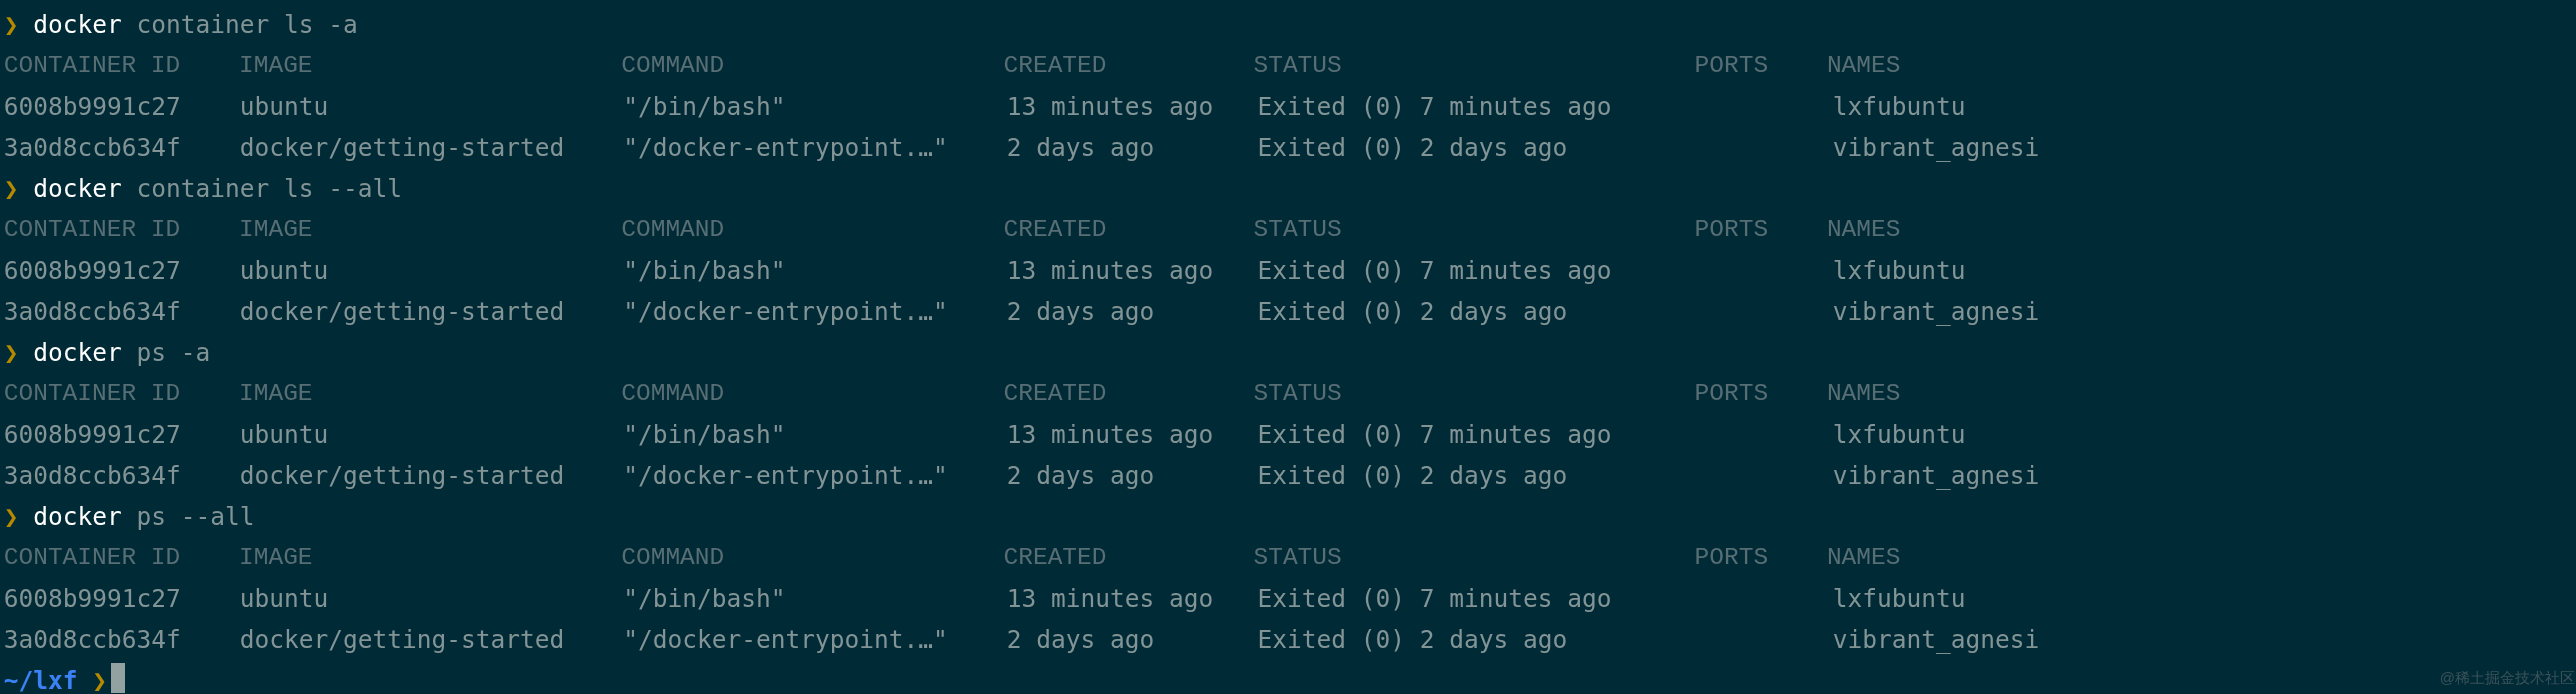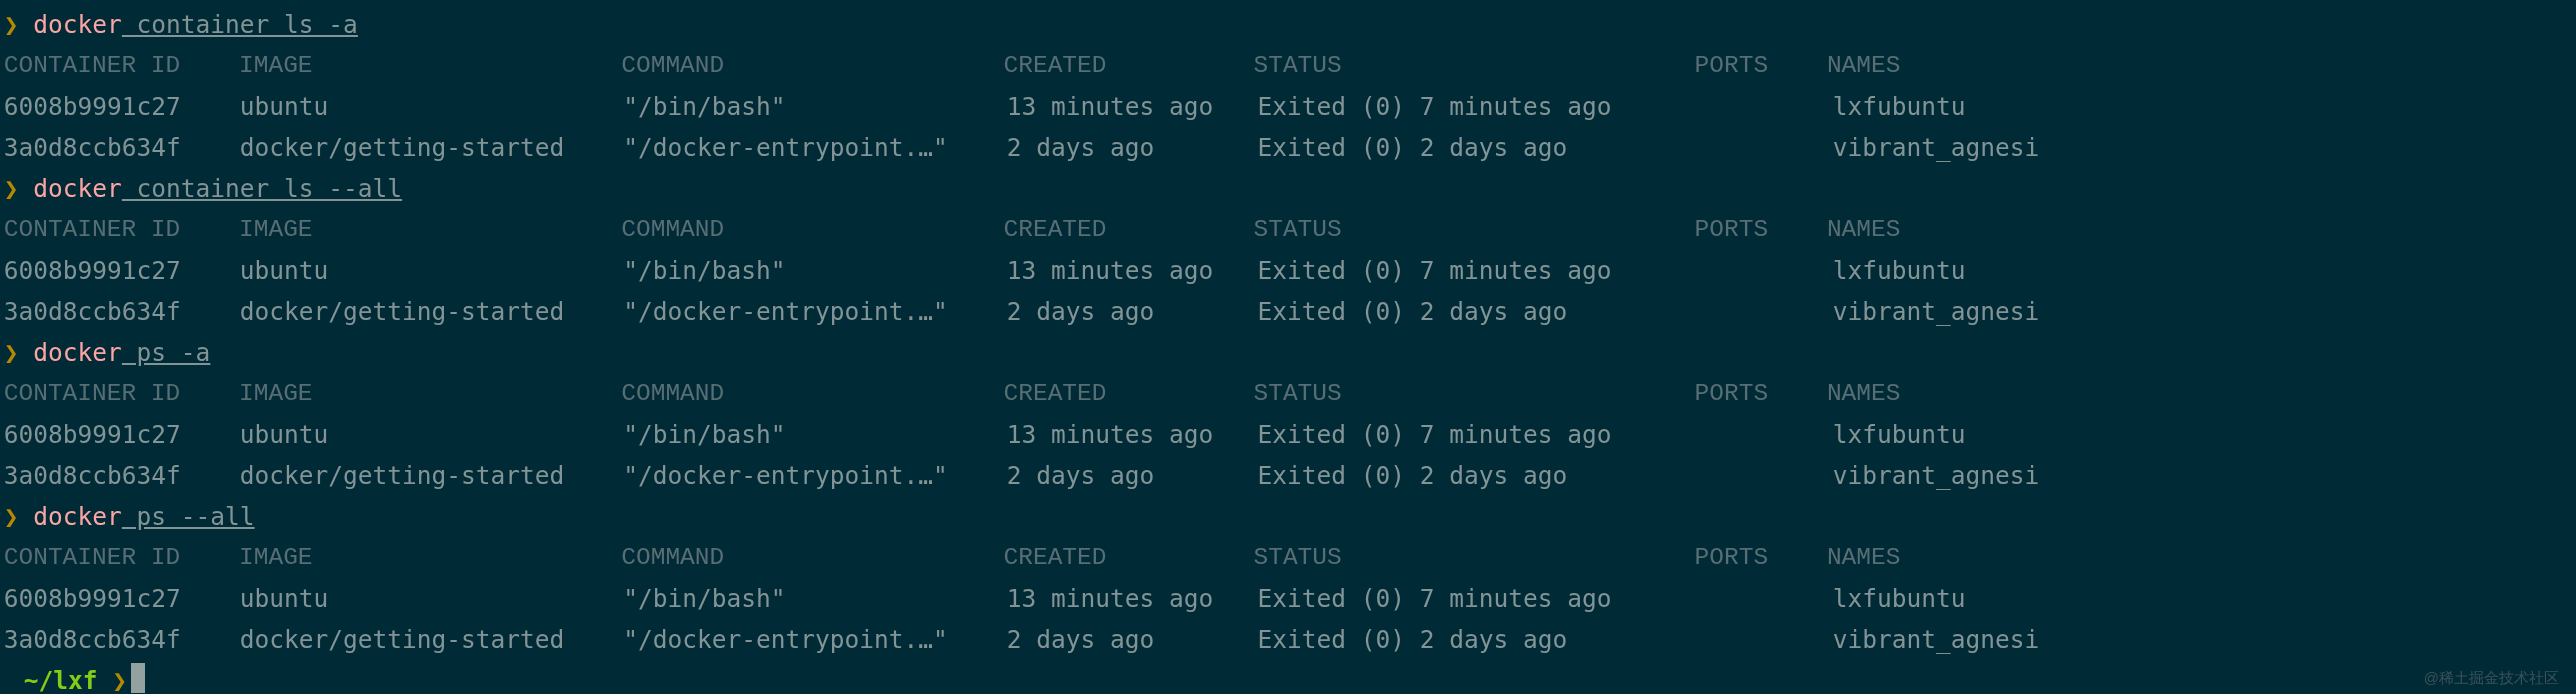--- a/index.html
+++ b/index.html
@@ -14,36 +14,36 @@
     font-family: "Menlo", "Consolas", "DejaVu Sans Mono", "Liberation Mono", monospace;
     font-size: 24.5px;
     line-height: 41px;
     color: #839496;
     padding: 3.8px 3.8px;
     white-space: pre;
     letter-spacing: 0px;
   }
   .line { display: block; white-space: pre; }
   .prompt-sym { color: #b58900; }    
-  .cmd-bin   { color: #fca5a5; }     
-  .cmd-args  { color: #839496; text-decoration: underline; }     
+  .cmd-bin   { color: #ffffff; }     
+  .cmd-args  { color: #839496; }     
   .header    { color: #586e75; font-family: Liberation Mono, monospace; }     
   .data      { color: #839496; }
-  .cwd       { color: #84cc16; font-weight: bold; margin-left: 20px; } 
+  .cwd       { color: #3b82f6; font-weight: bold; } 
   .cursor {
     display: inline-block;
     width: 14px;
     height: 30px;
     background: #93a1a1;
     vertical-align: -3.8px;
     margin-left: 3.8px;
   }
   .watermark {
     position: absolute;
-    right: 17px;
+    right: 1px;
     bottom: 5.6px;
     font-family: sans-serif;
     font-size: 15px;
     color: #3a525a;
   }
 </style>
 </head>
 <body>
 
 <div class="terminal" id="term"><div class="line "><span class="prompt-sym">❯</span> <span class="cmd-bin">docker</span><span class="cmd-args"> container ls -a</span></div><div class="line header">CONTAINER ID    IMAGE                     COMMAND                   CREATED          STATUS                        PORTS    NAMES</div><div class="line data">6008b9991c27    ubuntu                    "/bin/bash"               13 minutes ago   Exited (0) 7 minutes ago               lxfubuntu</div><div class="line data">3a0d8ccb634f    docker/getting-started    "/docker-entrypoint.…"    2 days ago       Exited (0) 2 days ago                  vibrant_agnesi</div><div class="line "><span class="prompt-sym">❯</span> <span class="cmd-bin">docker</span><span class="cmd-args"> container ls --all</span></div><div class="line header">CONTAINER ID    IMAGE                     COMMAND                   CREATED          STATUS                        PORTS    NAMES</div><div class="line data">6008b9991c27    ubuntu                    "/bin/bash"               13 minutes ago   Exited (0) 7 minutes ago               lxfubuntu</div><div class="line data">3a0d8ccb634f    docker/getting-started    "/docker-entrypoint.…"    2 days ago       Exited (0) 2 days ago                  vibrant_agnesi</div><div class="line "><span class="prompt-sym">❯</span> <span class="cmd-bin">docker</span><span class="cmd-args"> ps -a</span></div><div class="line header">CONTAINER ID    IMAGE                     COMMAND                   CREATED          STATUS                        PORTS    NAMES</div><div class="line data">6008b9991c27    ubuntu                    "/bin/bash"               13 minutes ago   Exited (0) 7 minutes ago               lxfubuntu</div><div class="line data">3a0d8ccb634f    docker/getting-started    "/docker-entrypoint.…"    2 days ago       Exited (0) 2 days ago                  vibrant_agnesi</div><div class="line "><span class="prompt-sym">❯</span> <span class="cmd-bin">docker</span><span class="cmd-args"> ps --all</span></div><div class="line header">CONTAINER ID    IMAGE                     COMMAND                   CREATED          STATUS                        PORTS    NAMES</div><div class="line data">6008b9991c27    ubuntu                    "/bin/bash"               13 minutes ago   Exited (0) 7 minutes ago               lxfubuntu</div><div class="line data">3a0d8ccb634f    docker/getting-started    "/docker-entrypoint.…"    2 days ago       Exited (0) 2 days ago                  vibrant_agnesi</div><div class="line "><span class="cwd">~/lxf</span> <span class="prompt-sym">❯</span><span class="cursor"></span></div></div>

